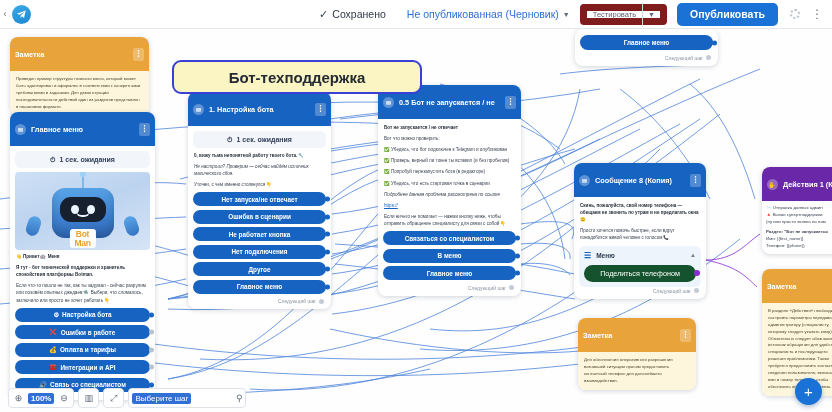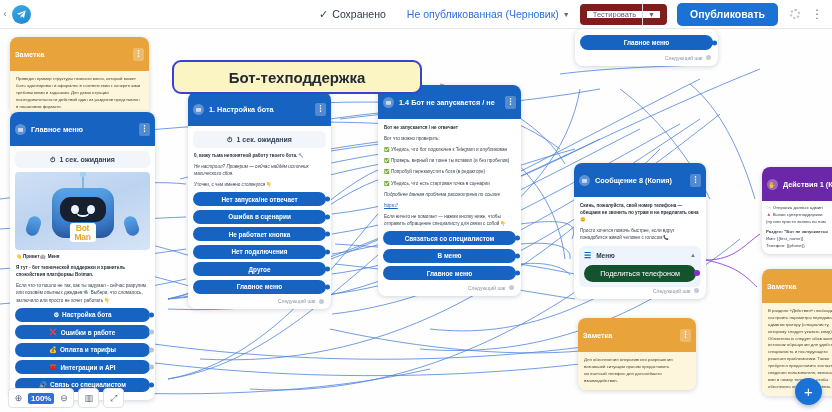--- a/index.html
+++ b/index.html
@@ -154,21 +154,21 @@
     content: ''; position: absolute; left: -2px; top: -4px;
     width: 6px; height: 6px; border-radius: 50%; background: #9fd0f5;
   }
   .rb-arm {
     position: absolute; top: 44px; width: 13px; height: 20px; border-radius: 7px;
     background: linear-gradient(175deg,#5aa7e8,#3472c2);
   }
   .rb-arm.l { left: 12px; transform: rotate(18deg); }
   .rb-arm.r { right: 12px; transform: rotate(-18deg); }
   .rb-badge {
-    position: absolute; left: 50%; bottom: 8px; transform: translateX(-50%);
+    position: absolute; left: 50%; bottom: 2px; transform: translateX(-50%);
     background: #fff; border-radius: 3px; padding: 1px 5px;
     font-size: 8.5px; font-weight: bold; color: #e8a32d; line-height: 1.0;
     text-align: center; letter-spacing: -0.3px;
   }
 
   
   .menu-block {
     background: #eef4fb; border-radius: 6px; padding: 5px; margin-top: 3px;
   }
   .menu-row {
@@ -422,21 +422,21 @@
       <div class="nextstep">
         <span>Следующий шаг</span>
         <span class="ns-dot"></span>
       </div>
     </div>
   </div>
 
   <div class="card" style="left:378px; top:56px; width:143px;">
     <div class="card-hd hd-blue">
       <span class="hd-ico">✉</span>
-      <span class="hd-title">1.4 Бот не запускается / не</span>
+      <span class="hd-title">0.5 Бот не запускается / не</span>
       <span class="hd-menu">⋮</span>
     </div>
     <div class="card-body">
       <div class="msg b">Бот не запускается / не отвечает</div>
       <div class="msg">Вот что можно проверить:</div>
       <div class="msg">
         <span>✅</span>
         <span>Убедись, что бот подключен к Telegram и опубликован</span>
       </div>
       <div class="msg">
@@ -555,15 +555,19 @@
     <span class="bb-ico">⊕</span>
     <span class="bb-zoom">100%</span>
     <span class="bb-ico">⊖</span>
   </div>
   <div class="bb-group">
     <span class="bb-ico">▥</span>
   </div>
   <div class="bb-group">
     <span class="bb-ico">⤢</span>
   </div>
+  <div class="bb-step">
+    <span class="val">Выберите шаг</span>
+    <span class="srch">⚲</span>
+  </div>
 </div>
 
 <div id="fab">+</div>
 
 </body></html>

